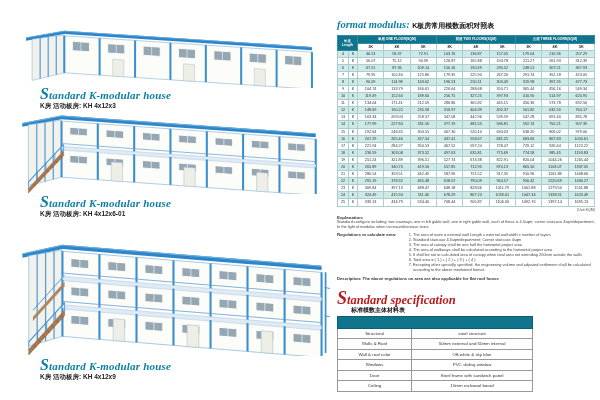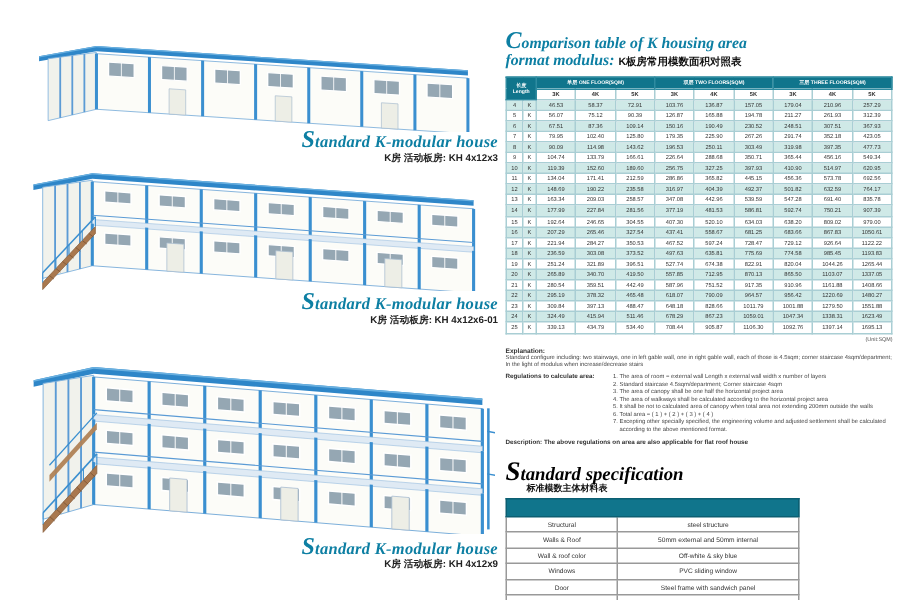--- a/index.html
+++ b/index.html
@@ -6,21 +6,21 @@
   body{width:600px;height:400px;background:#ffffff;position:relative;overflow:hidden;
        font-family:"Liberation Sans",sans-serif;color:#222;}
   .abs{position:absolute;}
 
   
   .bsvg{display:block;}
   .bsvg svg{width:100%;height:100%;display:block;}
   .p1{top:24px;left:18px;width:302px;height:64px;}
   .p2{top:108px;left:14px;width:310px;height:86px;}
   .p3{top:236px;left:14px;width:316px;height:120px;}
-  .blabel{left:40px;width:292px;text-align:right;line-height:1.05;}
+  .blabel{left:40px;width:292px;text-align:left;line-height:1.05;}
   .l1{top:86px;} .l2{top:194px;} .l3{top:357px;}
   .btitle{font-family:"Liberation Serif",serif;font-style:italic;font-weight:bold;
           color:#0d7fa3;font-size:11px;letter-spacing:0.2px;}
   .btitle .bigcap{font-size:16px;}
   .bsub{font-size:6.5px;font-weight:bold;color:#222;margin-top:0px;}
 
   
   .rightcol{left:337px;top:0;width:260px;}
   .cmp-title{margin-top:20px;line-height:1.0;}
   .cmp-l1,.cmp-l2{font-family:"Liberation Serif",serif;font-style:italic;font-weight:bold;
@@ -45,21 +45,21 @@
   .expl-h{font-size:4.4px;font-weight:bold;color:#333;}
   .expl-intro{font-size:3.9px;line-height:1.25;margin-top:0.5px;}
   .regrow{display:flex;margin-top:2px;}
   .reg-label{flex:0 0 66px;font-size:4.2px;font-weight:bold;color:#333;}
   ol.reg{margin:0;padding:0 0 0 10px;flex:1;}
   ol.reg li{font-size:3.9px;line-height:1.3;color:#444;}
   .descr{font-size:4.2px;font-weight:bold;color:#333;margin-top:3.5px;}
 
   .spec-title{margin-top:8px;line-height:1.0;}
   .spec-l1{font-family:"Liberation Serif",serif;font-style:italic;font-weight:bold;
-           color:#000000;font-size:12.5px;}
+           color:#b91c1c;font-size:12.5px;}
   .spec-l1 .bigcap{font-size:18px;}
   .spec-cn{font-size:6px;font-weight:bold;color:#111;margin-left:14px;}
   table.spec{border-collapse:collapse;width:196px;margin-top:3px;}
   table.spec th.specband{background:#10758c;height:9px;border:0.5px solid #0c5f72;}
   table.spec td{border:0.5px solid #999;font-size:4.4px;color:#333;text-align:center;
                 height:9.5px;line-height:9.5px;padding:0;white-space:nowrap;}
   table.spec td.item{width:38%;}
 </style>
 </head>
 <body>
@@ -297,21 +297,20 @@
       </svg>
     </div>
   <div class="abs blabel l3">
     <div class="btitle"><span class="bigcap">S</span><span>tandard  K-modular  house</span></div>
     <div class="bsub">K房 活动板房: KH 4x12x9</div>
   </div>
 
   <div class="abs rightcol">
 
     <div class="cmp-title">
-      <div class="cmp-l1"><span class="bigcap">C</span><span>omparison table of K housing area</span></div>
       <div class="cmp-l2"><span>format modulus:</span> <span class="cmp-cn">K板房常用模数面积对照表</span></div>
     </div>
 
     <table class="cmp">
       <colgroup>
         <col class="c-len">
           <col class="c-k">
         <col>
           <col>
           <col>

